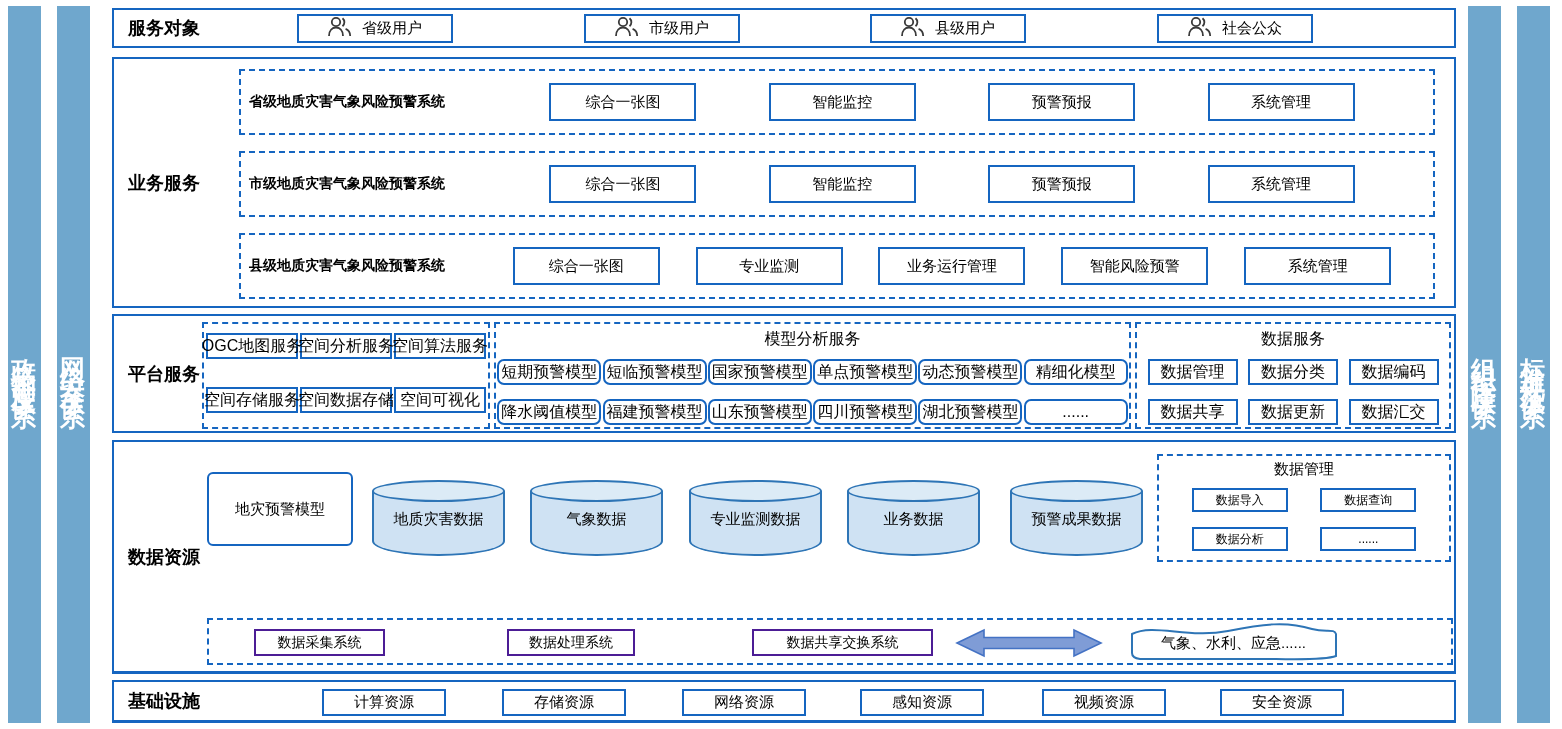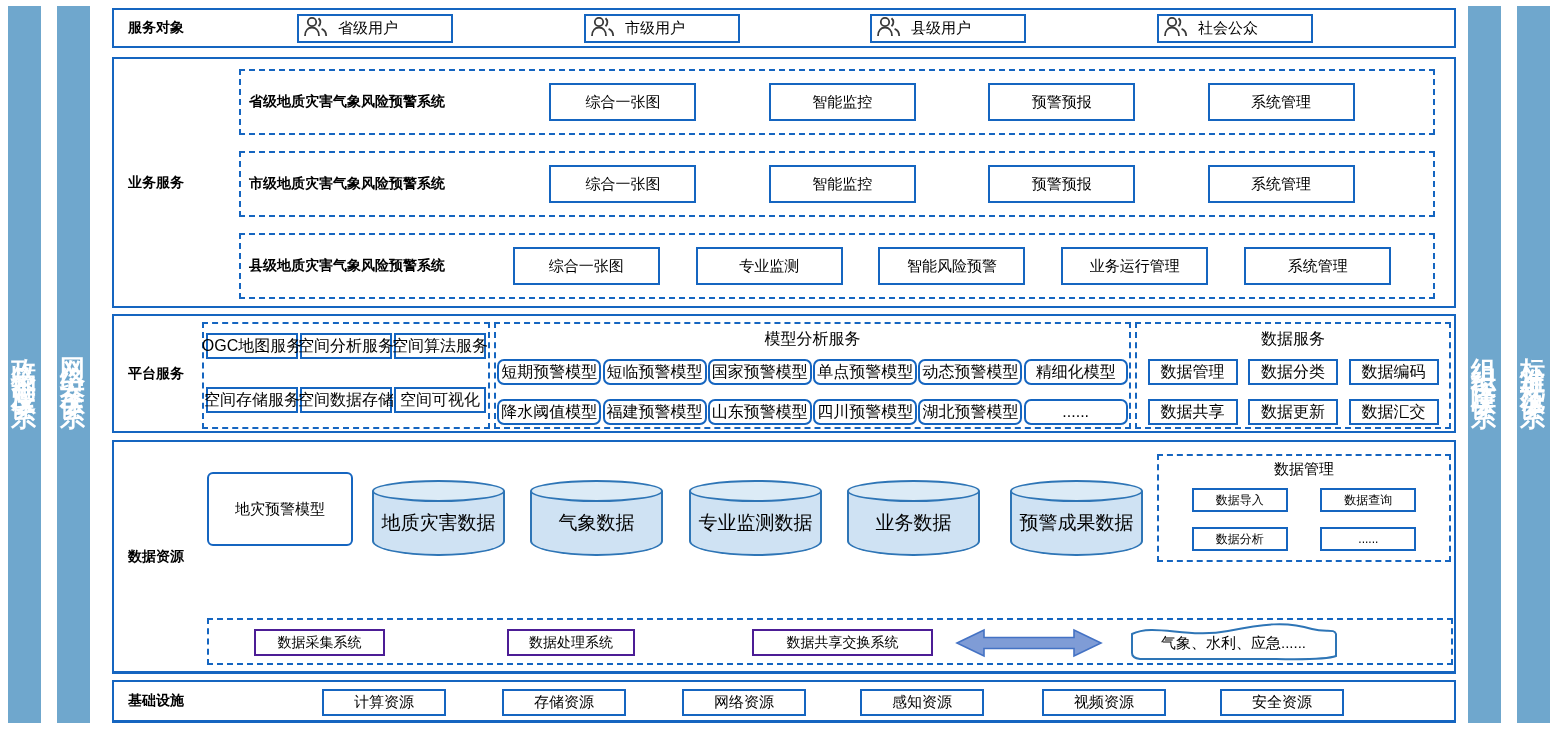--- a/index.html
+++ b/index.html
@@ -7,31 +7,31 @@
           font-family:"Liberation Sans","DejaVu Sans",sans-serif;color:#000;overflow:hidden;}
 
   
   .vbar{position:absolute;top:6px;height:717px;width:33px;background:#6fa7cd;
         display:flex;align-items:center;justify-content:center;
         writing-mode:vertical-rl;color:#fff;font-weight:bold;font-size:25px;letter-spacing:9px;}
 
   
   .sec{position:absolute;left:112px;width:1344px;border:2px solid #1565c0;background:#fff;box-sizing:border-box;}
   .sec-label{position:absolute;left:14px;top:50%;transform:translateY(-50%);
-             font-weight:bold;font-size:14px;white-space:nowrap;}
+             font-weight:bold;font-size:18px;white-space:nowrap;}
 
   .sec1{top:8px;height:40px;}
   .sec2{top:57px;height:251px;}
   .sec3{top:314px;height:119px;}
   .sec4{top:440px;height:234px;border-bottom-width:3px;}
   .sec5{top:680px;height:43px;border-bottom-width:3px;}
 
   
   .user-box{position:absolute;top:4px;height:29px;width:156px;border:2px solid #1565c0;box-sizing:border-box;
-            display:flex;align-items:center;gap:9px;padding-left:4px;font-size:15px;background:#fff;}
+            display:flex;align-items:center;gap:9px;padding-left:28px;font-size:15px;background:#fff;}
   .user-box svg{flex:none;}
 
   
   .biz-row{position:absolute;left:125px;width:1196px;height:66px;border:2px dashed #1565c0;
            box-sizing:border-box;display:flex;align-items:center;background:#fff;}
   .biz-name{width:228px;padding-left:8px;font-weight:bold;font-size:14px;white-space:nowrap;}
   .biz-mods{flex:1;display:flex;justify-content:space-evenly;align-items:center;padding-right:6px;}
   .mod-box{width:147px;height:38px;border:2px solid #1565c0;box-sizing:border-box;background:#fff;
            display:flex;align-items:center;justify-content:center;font-size:15px;}
 
@@ -45,21 +45,21 @@
 
   
   .model-box{position:absolute;left:93px;top:30px;width:146px;height:74px;border:2.5px solid #1565c0;
              border-radius:6px;box-sizing:border-box;display:flex;align-items:center;justify-content:center;
              font-size:15px;background:#fff;}
   .cylinder{position:absolute;top:38px;width:133px;height:76px;}
   .cyl-body{position:absolute;left:0;right:0;top:11px;bottom:0;background:#cfe2f3;border:2px solid #2e75b6;
             border-top:none;border-radius:0 0 66px 66px / 0 0 15px 15px;box-sizing:border-box;}
   .cyl-top{position:absolute;left:0;right:0;top:0;height:22px;background:#dcebf6;border:2px solid #2e75b6;
            border-radius:50%;box-sizing:border-box;z-index:2;}
-  .cyl-label{position:absolute;left:0;right:0;top:30px;text-align:center;font-size:19px;z-index:3;}
+  .cyl-label{position:absolute;left:0;right:0;top:30px;text-align:center;font-size:15px;z-index:3;}
 
   .dm-box{position:absolute;left:1043px;top:12px;width:294px;height:108px;border:2px dashed #1565c0;
           box-sizing:border-box;background:#fff;}
   .dm-title{text-align:center;font-size:15px;margin-top:4px;}
   .dm-row{display:flex;justify-content:space-evenly;margin-top:9px;}
   .dm-item{width:96px;height:24px;border:2px solid #1565c0;box-sizing:border-box;background:#fff;
            display:flex;align-items:center;justify-content:center;font-size:12px;}
 
   .db-box{position:absolute;left:93px;top:128px;width:1244px;height:42px;border:2px dashed #1565c0;
           box-sizing:border-box;background:#fff;}
@@ -156,22 +156,22 @@
         <div class="mod-box">预警预报</div>
         <div class="mod-box">系统管理</div>
       </div>
     </div>
 
     <div class="biz-row" style="top:174px">
       <div class="biz-name">县级地质灾害气象风险预警系统</div>
       <div class="biz-mods">
         <div class="mod-box">综合一张图</div>
         <div class="mod-box">专业监测</div>
+        <div class="mod-box">业务运行管理</div>
         <div class="mod-box">智能风险预警</div>
-        <div class="mod-box">业务运行管理</div>
         <div class="mod-box">系统管理</div>
       </div>
     </div>
   </div>
 
   <div class="sec sec3">
     <div class="sec-label">平台服务</div>
 
     <div class="plat-group" style="left:88px;width:288px">
       <div class="plat-row">

